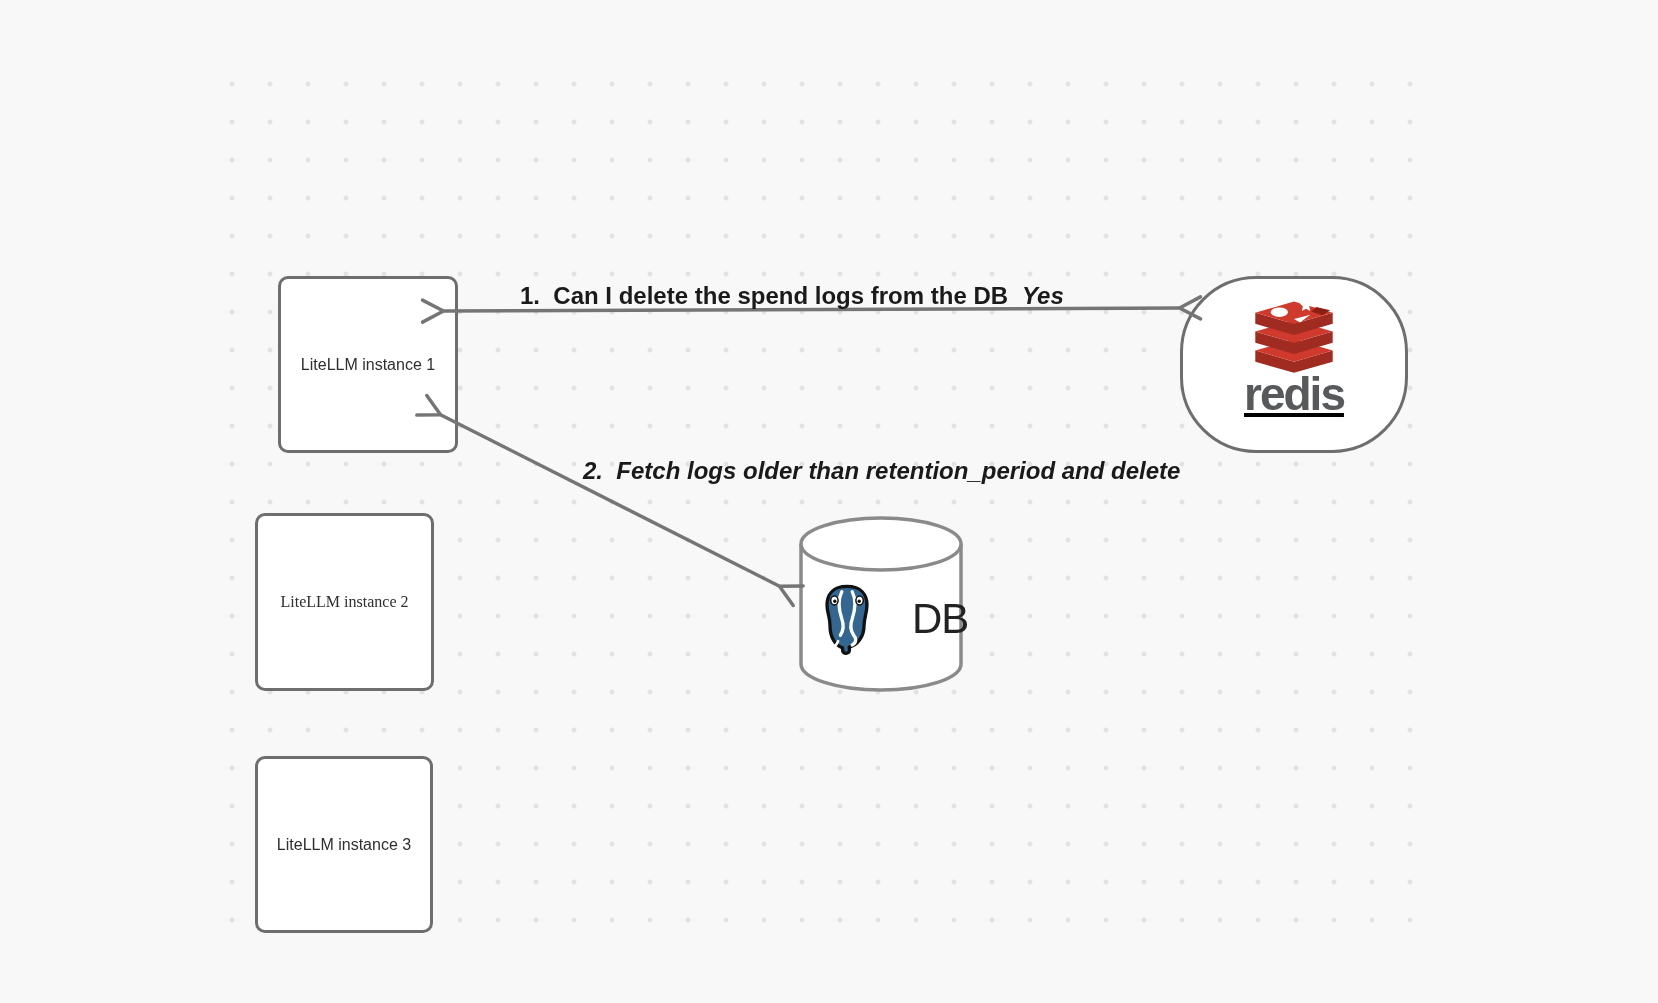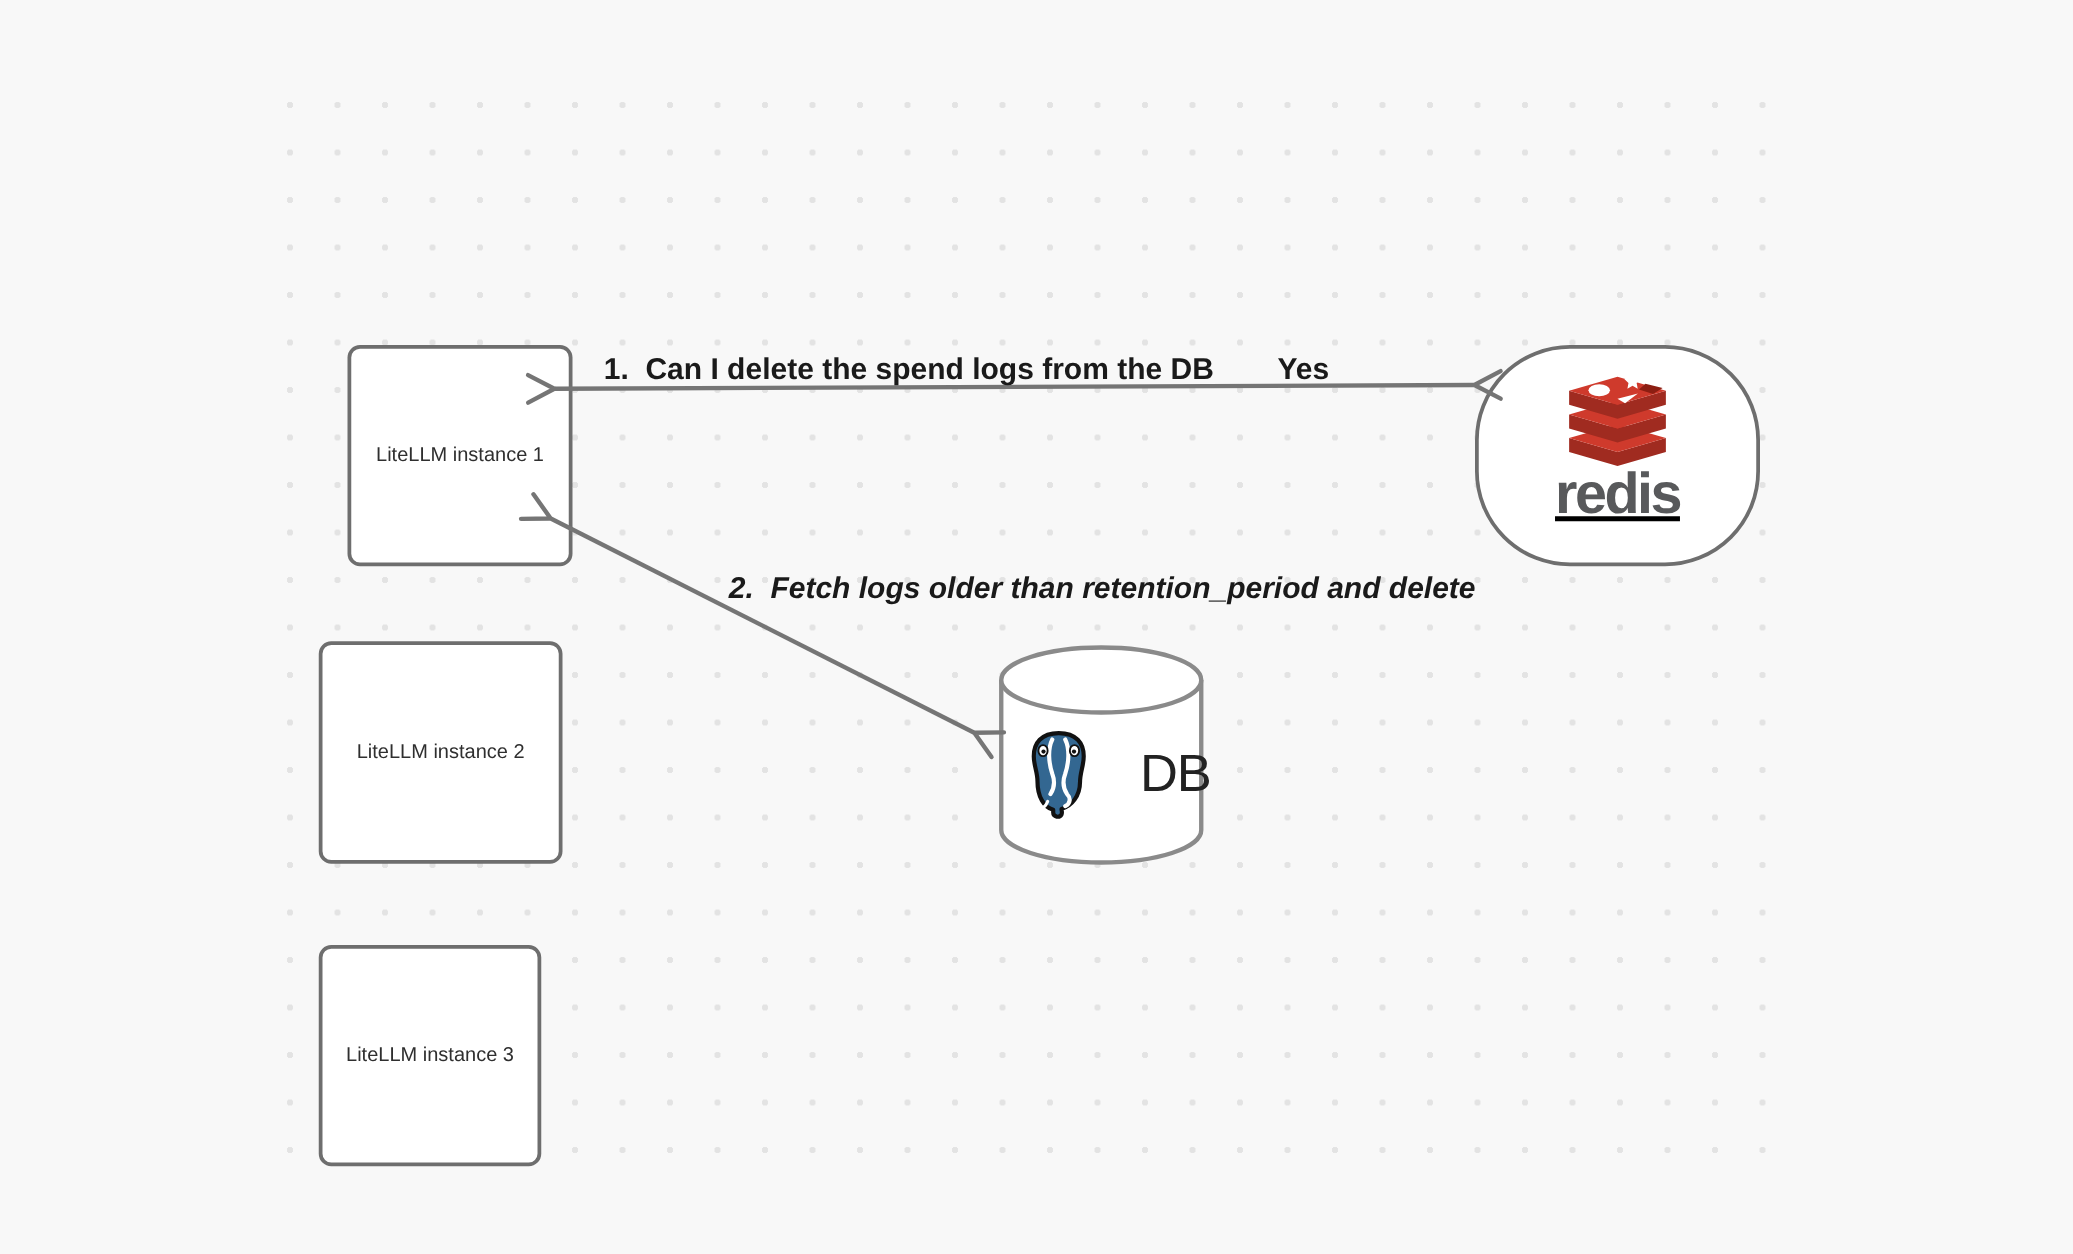--- a/index.html
+++ b/index.html
@@ -12,36 +12,36 @@
     position:absolute;left:213px;top:65px;width:1216px;height:874px;
     background-image:radial-gradient(circle at 19px 19px, #e3e3e3 0 2.4px, transparent 2.7px);
     background-size:38px 38px;
   }
   .node{
     position:absolute;background:#ffffff;border:3px solid #6e6e6e;border-radius:10px;
     display:flex;align-items:center;justify-content:center;box-sizing:border-box;
   }
   .node .node-label{font-size:16px;color:#2f2f2f;white-space:nowrap;}
   #node-1{left:254px;top:276px;width:180px;height:177px;margin-left:24px;}
-  #node-2{left:255px;top:513px;width:195px;height:178px;}
+  #node-2{left:255px;top:513px;width:179px;height:178px;font-family:Liberation Serif, serif;}
   #node-3{left:255px;top:756px;width:178px;height:177px;}
   #redis-node{
     left:1180px;top:276px;width:228px;height:177px;border-radius:76px;
     border-width:3.5px;flex-direction:column;justify-content:flex-start;text-decoration:underline;
   }
   .redis-wordmark{
     font-size:46px;font-weight:700;color:#58595b;letter-spacing:-2px;
     line-height:1;margin-top:-4px;
   }
   .edge-label{
     position:absolute;font-size:24px;font-weight:700;color:#1a1a1a;
     white-space:pre;line-height:1;
   }
-  #edge-label-1{left:483px;top:284px;}
-  #edge-label-yes{left:1022px;top:284px;}
+  #edge-label-1{left:520px;top:284px;}
+  #edge-label-yes{left:1022px;top:284px;font-style:italic;}
   #edge-label-2{left:583px;top:459px;font-style:italic;}
   #arrow-layer{position:absolute;left:0;top:0;pointer-events:none;}
   #db-group{position:absolute;left:797px;top:514px;width:168px;height:180px;}
   #db-text{
     position:absolute;left:880px;top:598px;font-size:42px;font-weight:500;
     color:#222222;line-height:1;letter-spacing:-1px;margin-left:32px;
   }
   #pg-icon{position:absolute;left:810px;top:582px;}
   #redis-logo{margin-top:16px;}
 </style>

